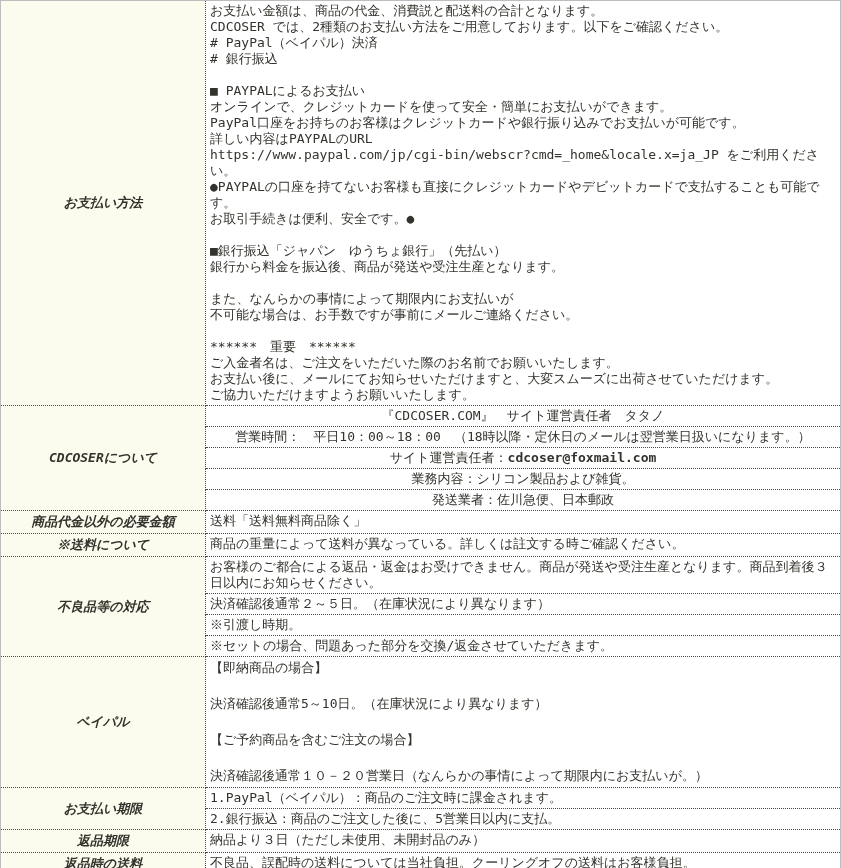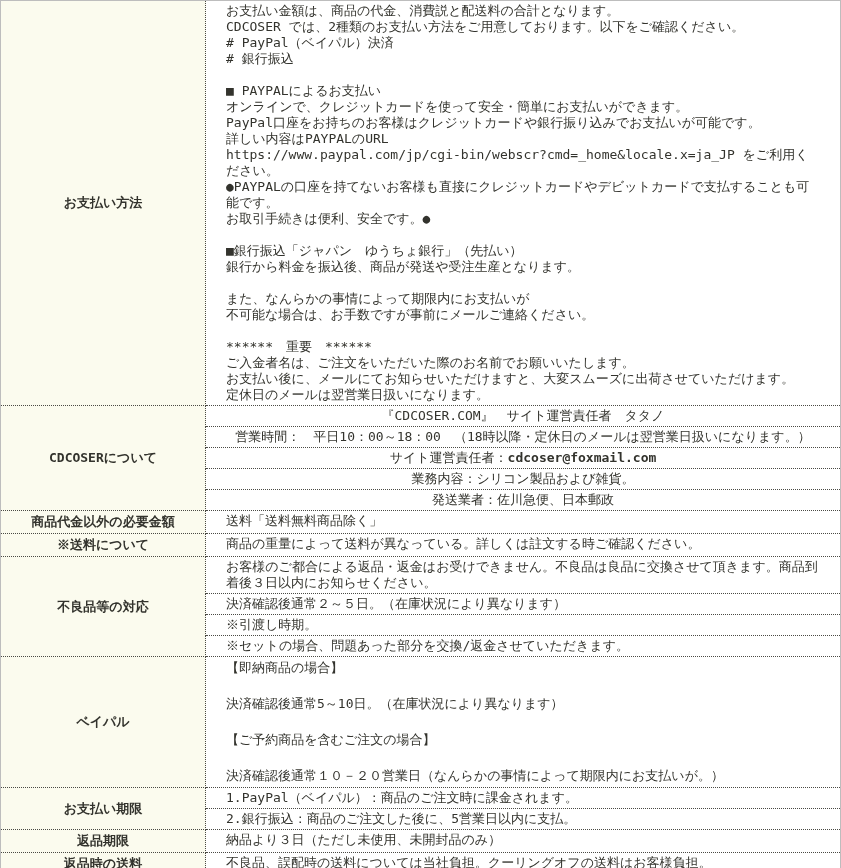--- a/index.html
+++ b/index.html
@@ -24,26 +24,27 @@
   table.shop-info th {
     width: 200px;
     background: #fbfbee;
     font-weight: bold;
     text-align: center;
     vertical-align: middle;
     border: 1px dotted #4a4a44;
     padding: 2px;
     font-size: 13px;
     color: #33332d;
+    font-style: italic;
   }
   table.shop-info td {
     background: #ffffff;
     border: 1px dotted #4a4a44;
     vertical-align: top;
-    padding: 2px 20px;
+    padding: 2px 4px;
     font-size: 13px;
     color: #33332d;
   }
   .line {
     line-height: 16px;
     min-height: 16px;
     white-space: pre-wrap;
     word-break: break-all;
   }
   td.pad-lg   { padding: 5px 4px; text-align: center; }
@@ -79,21 +80,21 @@
             <div class="line"></div>
             <div class="line">■銀行振込「ジャパン　ゆうちょ銀行」（先払い）</div>
             <div class="line">銀行から料金を振込後、商品が発送や受注生産となります。</div>
             <div class="line"></div>
             <div class="line">また、なんらかの事情によって期限内にお支払いが</div>
             <div class="line">不可能な場合は、お手数ですが事前にメールご連絡ください。</div>
             <div class="line"></div>
             <div class="line">******　重要　******</div>
             <div class="line">ご入金者名は、ご注文をいただいた際のお名前でお願いいたします。</div>
             <div class="line">お支払い後に、メールにてお知らせいただけますと、大変スムーズに出荷させていただけます。</div>
-            <div class="line">定休日のメールは翌営業日扱いになります。</div>
+            <div class="line">ご協力いただけますようお願いいたします。</div>
           </td>
       </tr>
 
       <tr>
         <th rowspan="5">CDCOSERについて</th>
         <td class="pad-lg">
             <div class="line">『CDCOSER.COM』　サイト運営責任者　タタノ</div>
           </td>
       </tr>
       <tr>
@@ -127,21 +128,21 @@
       <tr>
         <th>※送料について</th>
         <td class="pad-md">
             <div class="line">商品の重量によって送料が異なっている。詳しくは註文する時ご確認ください。</div>
           </td>
       </tr>
 
       <tr>
         <th rowspan="4">不良品等の対応</th>
         <td class="pad-xs">
-            <div class="line">お客様のご都合による返品・返金はお受けできません。不良品は良品に交換させて頂きます。商品到着後３日以内にお知らせください。</div>
+            <div class="line">お客様のご都合による返品・返金はお受けできません。商品が発送や受注生産となります。商品到着後３日以内にお知らせください。</div>
           </td>
       </tr>
       <tr>
         <td class="pad-xs">
             <div class="line">決済確認後通常２～５日。（在庫状況により異なります）</div>
           </td>
       </tr>
       <tr>
         <td class="pad-xs">
             <div class="line">※引渡し時期。</div>

